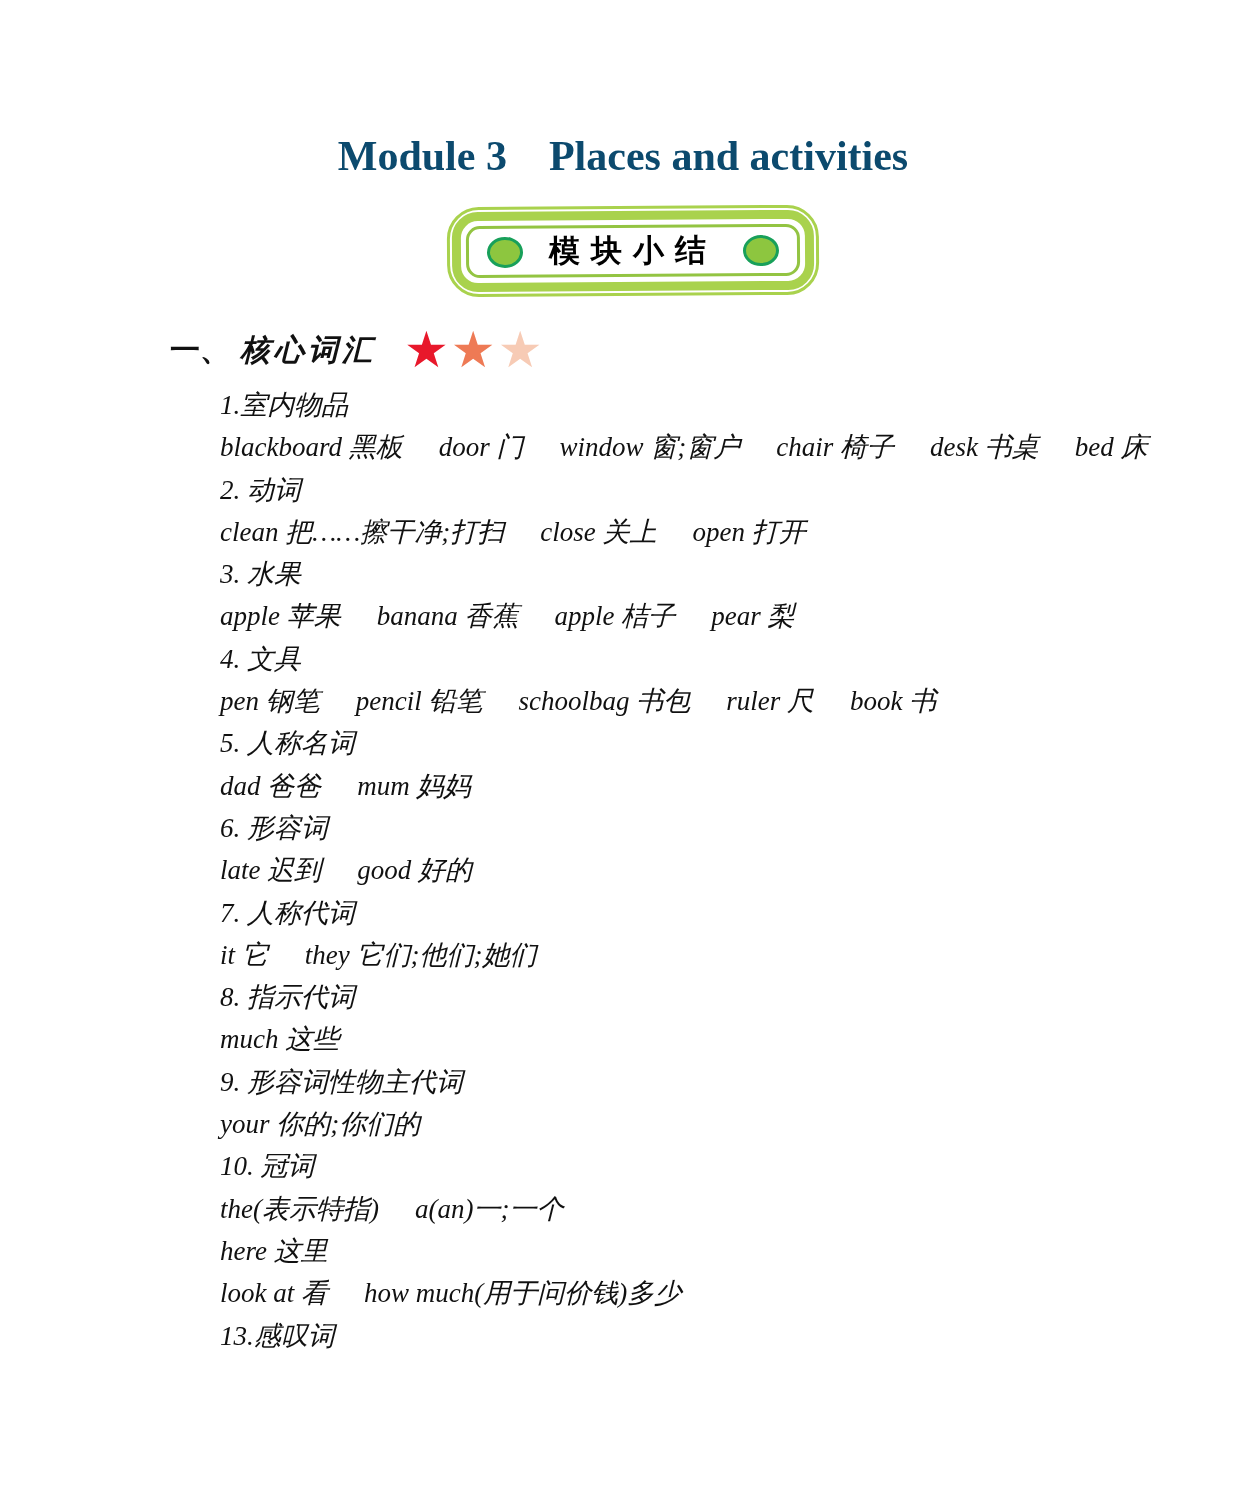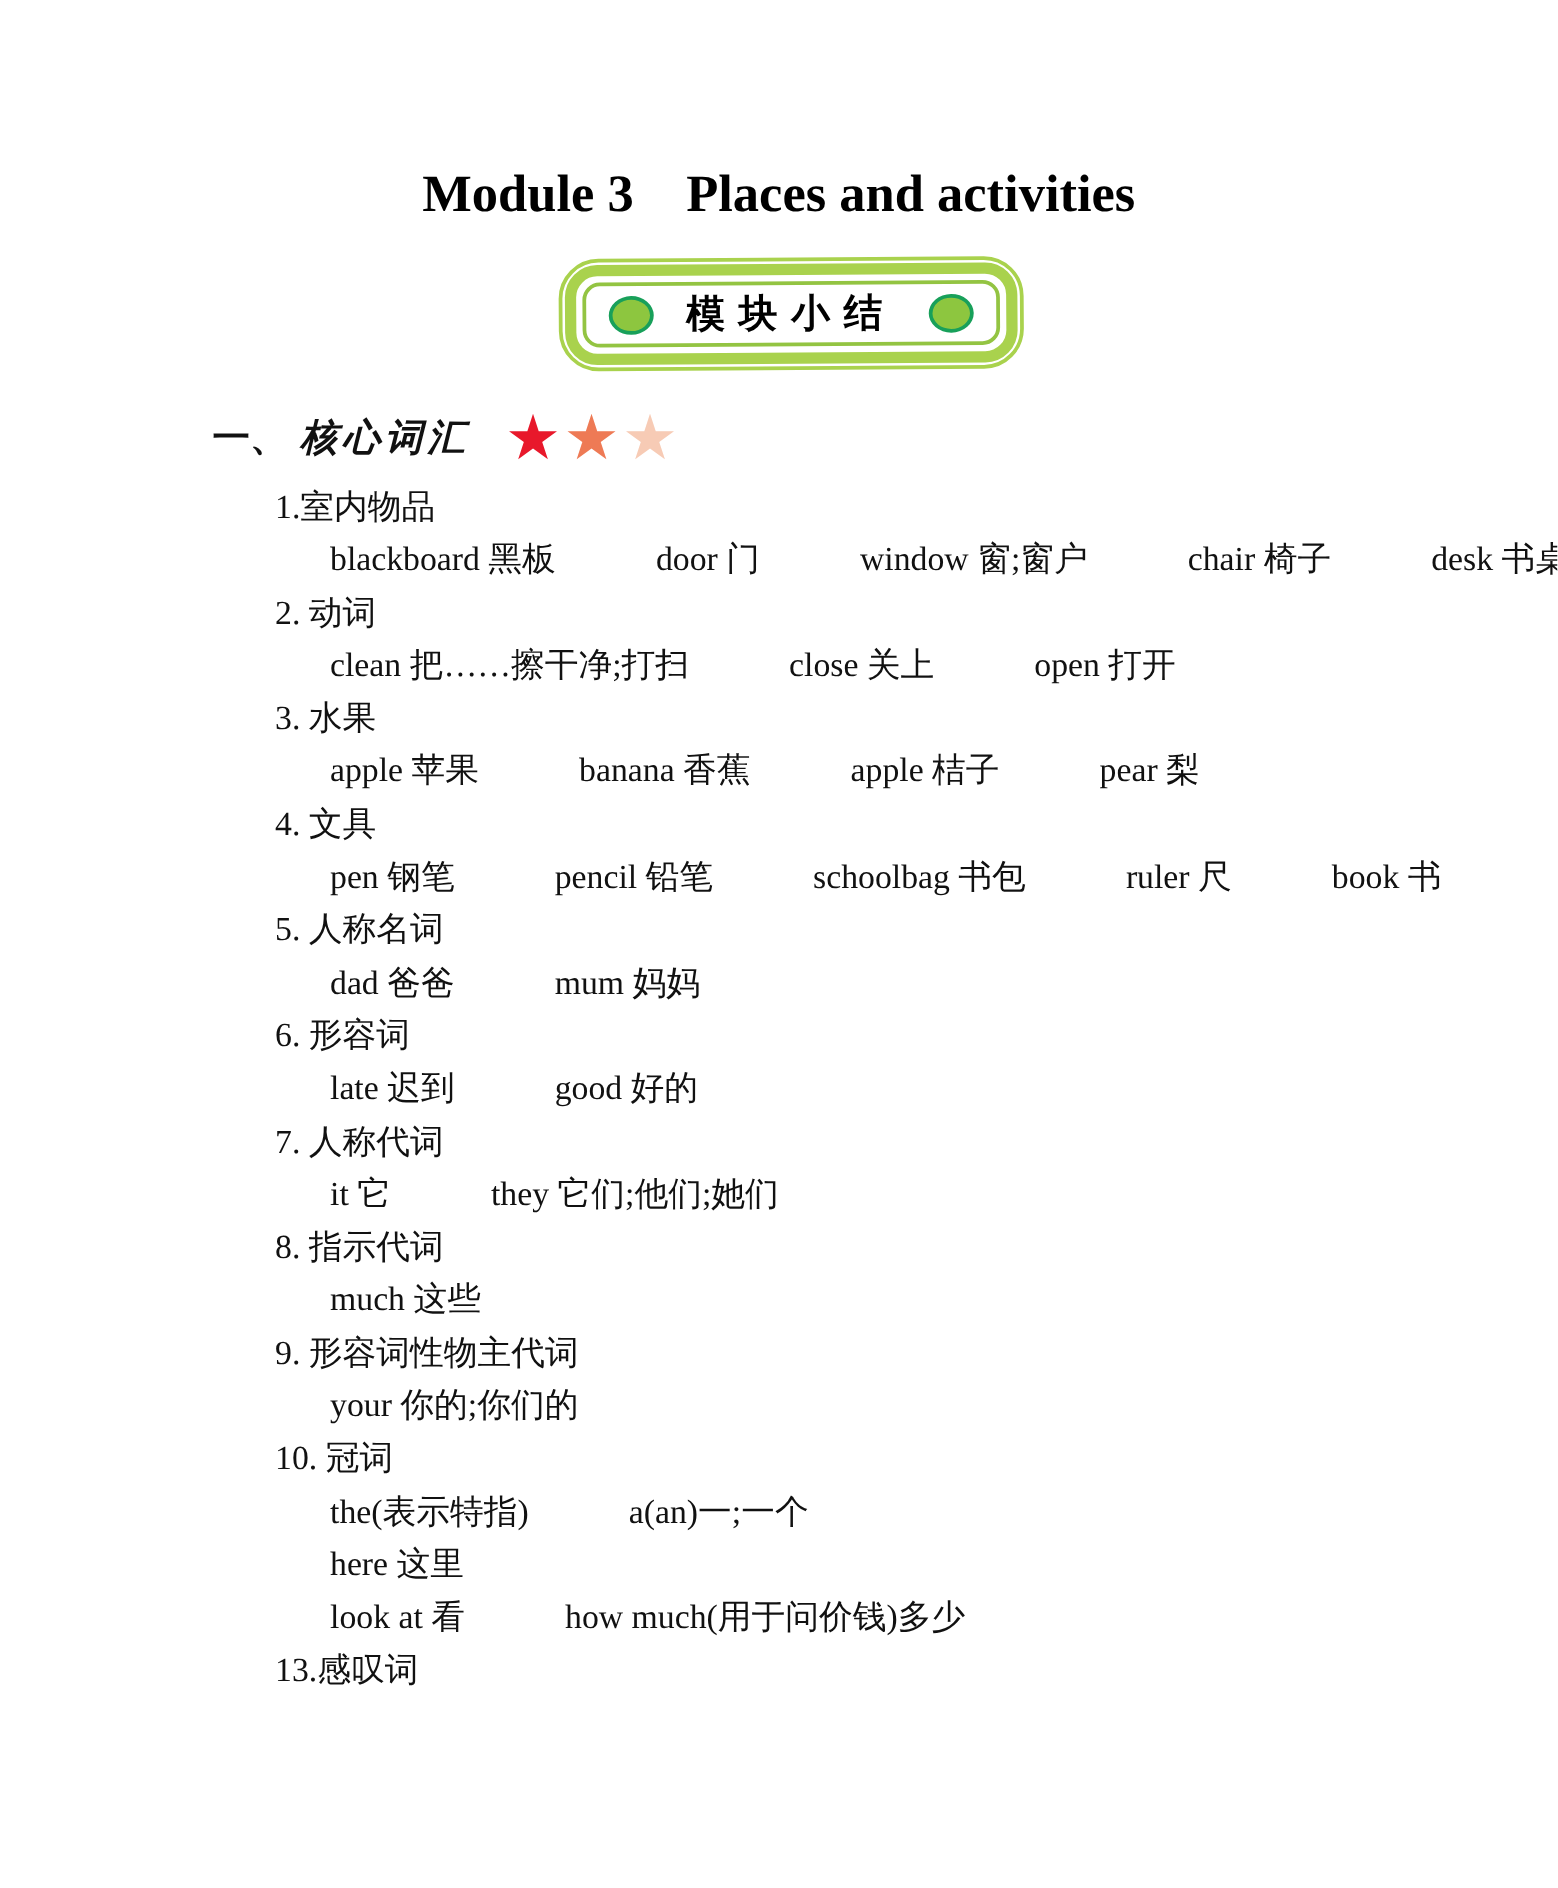--- a/index.html
+++ b/index.html
@@ -12,21 +12,21 @@
     color: #1a1a1a;
     font-family: "Liberation Serif", "DejaVu Serif", serif;
   }
   .title {
     margin: 0;
     padding-top: 130px;
     text-align: center;
     font-size: 42px;
     line-height: 52px;
     font-weight: bold;
-    color: #000000;
+    color: #0c4a6e;
     font-family: "Liberation Serif", "DejaVu Serif", serif;
   }
   
   .badge-row { display: flex; justify-content: center; margin-top: 24px; padding-left: 20px; }
   .badge-outer {
     border: 3px solid var(--ring, #a9d24d);
     border-radius: 32px;
     padding: 2px;
     transform: rotate(-0.4deg);
     background: #ffffff;
@@ -83,23 +83,24 @@
     font-size: 50px;
     line-height: 50px;
     margin-right: 2px;
   }
   
   .vocab {
     margin: 6px 40px 0 220px;
     font-size: 27px;
     line-height: 42.3px;
     color: #111111;
+    font-style: italic;
   }
   .vocab-line { white-space: nowrap; }
-  .vocab-entry { margin-right: 36px; margin-left: 44px; }
+  .vocab-entry { margin-right: 36px; }
   .vocab-entry:last-child { margin-right: 0; }
 </style>
 </head>
 <body>
 
 <div class="page">
 
   <h1 class="title">Module 3 Places and activities</h1>
 
   <div class="badge-row">

